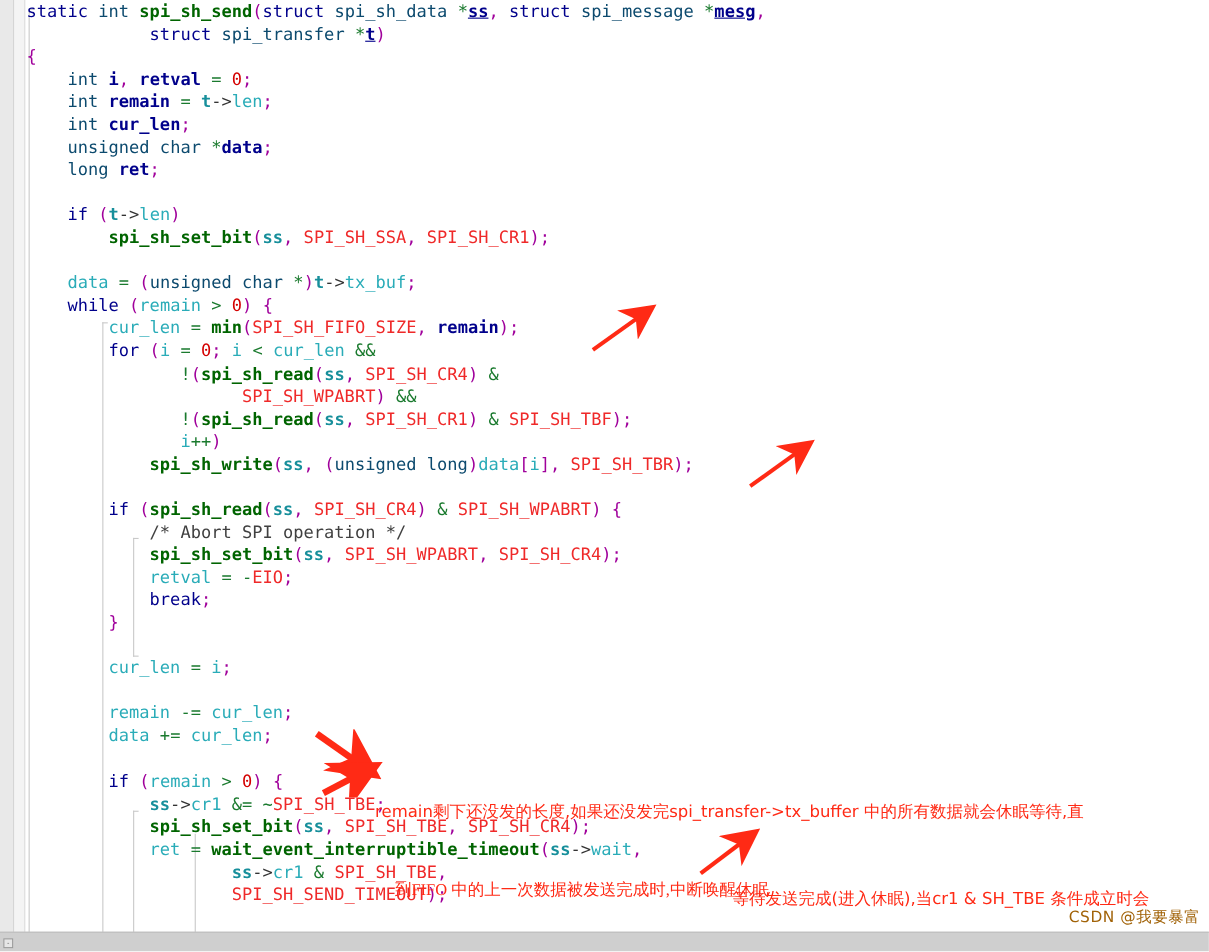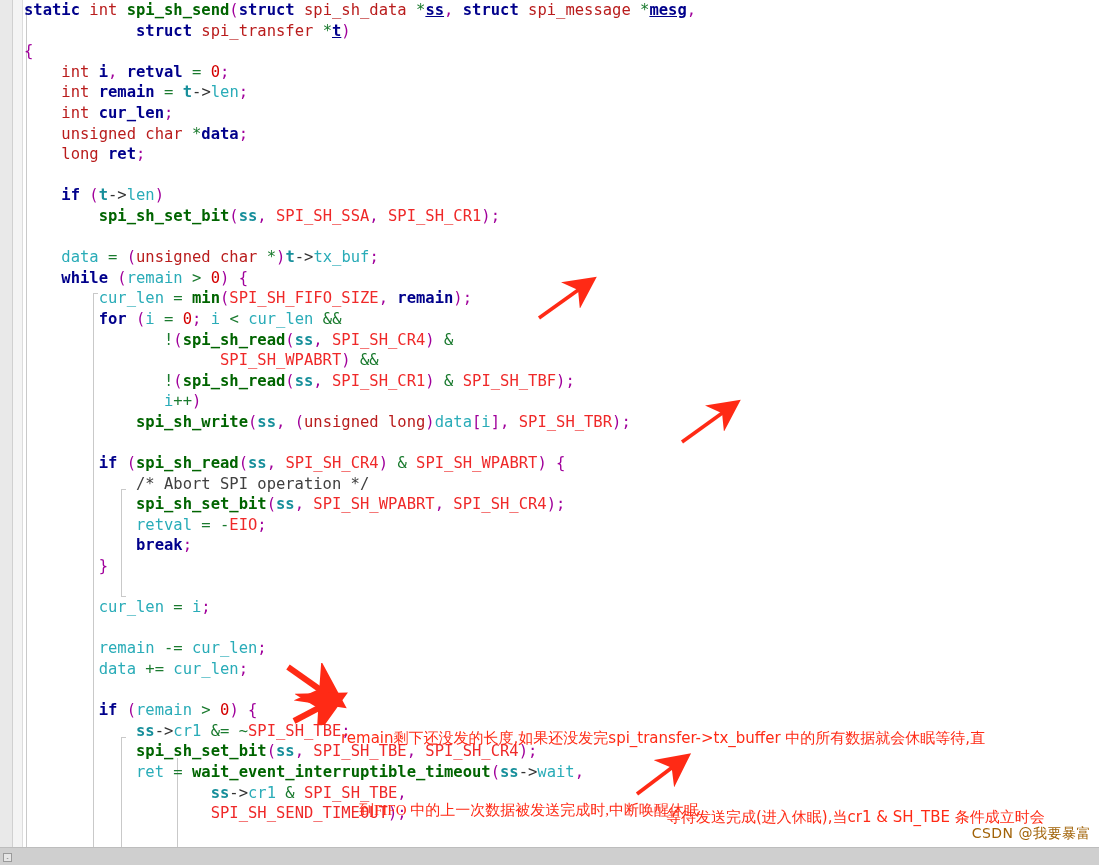--- a/index.html
+++ b/index.html
@@ -35,22 +35,22 @@
   
   #code{
     position:absolute;left:24px;top:0px;
     font-size:15.5px;
     line-height:20.6px;
     white-space:pre;
     letter-spacing:0px;
   }
   #code .ln{height:20.6px;}
   
-  .kw   {color:#00008b;font-weight:bold;}      
-  .typ  {color:#b91c1c;}                        
+  .kw   {color:#00008b;font-weight:normal;}      
+  .typ  {color:#0c4a6e;}                        
   .fn   {color:#006400;font-weight:bold;}       
   .var  {color:#00008b;font-weight:bold;}       
   .varu {color:#00008b;font-weight:bold;text-decoration:underline;}
   .id   {color:#2aacb8;margin-top:24px;}                        
   .idb  {color:#178f9b;font-weight:bold;}       
   .cst  {color:#ef2929;}                        
   .num  {color:#d40000;}                        
   .op   {color:#1a7a2e;}                        
   .pun  {color:#a0009b;}                        
   .cmt  {color:#404040;}                        

